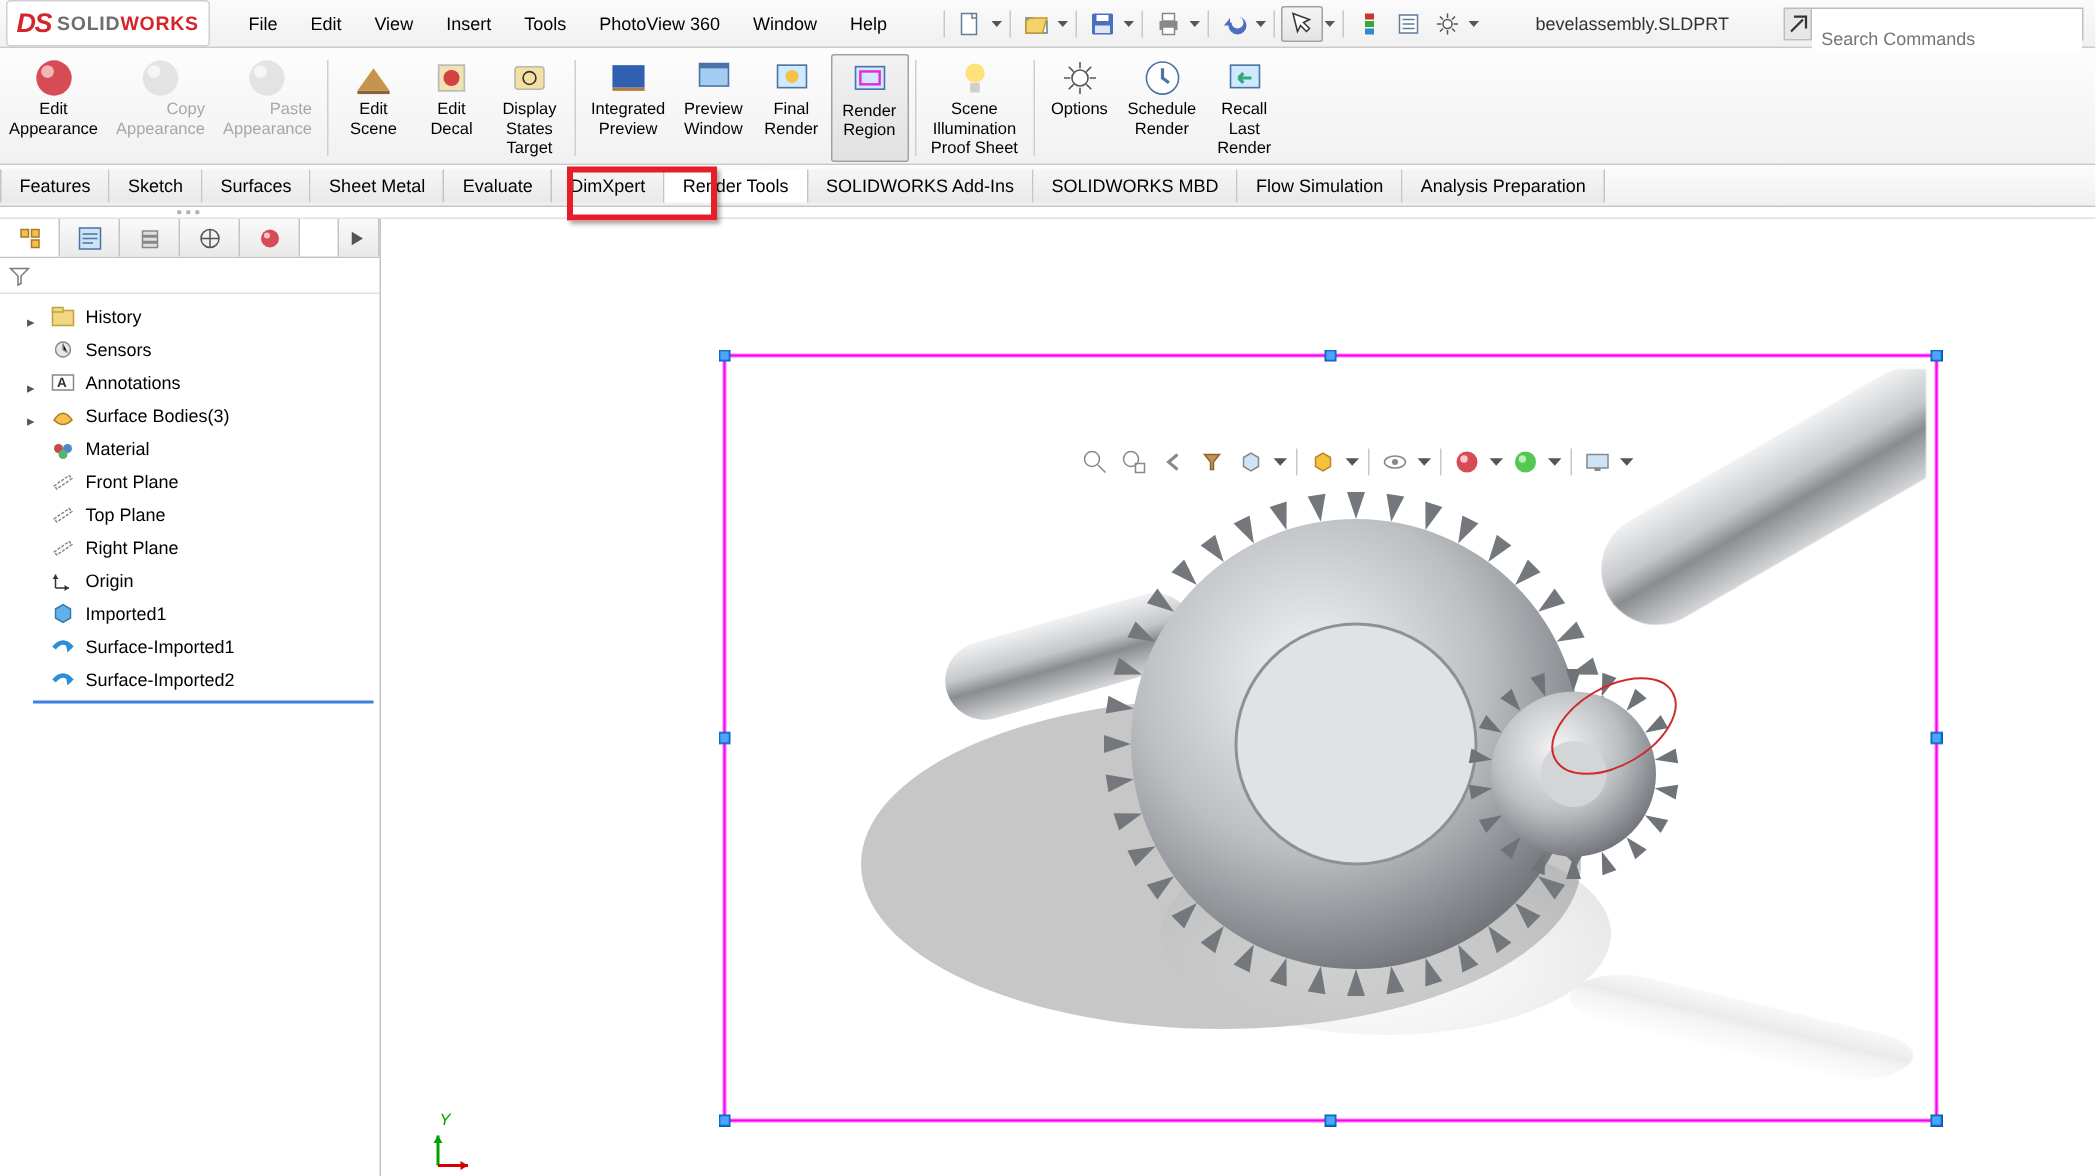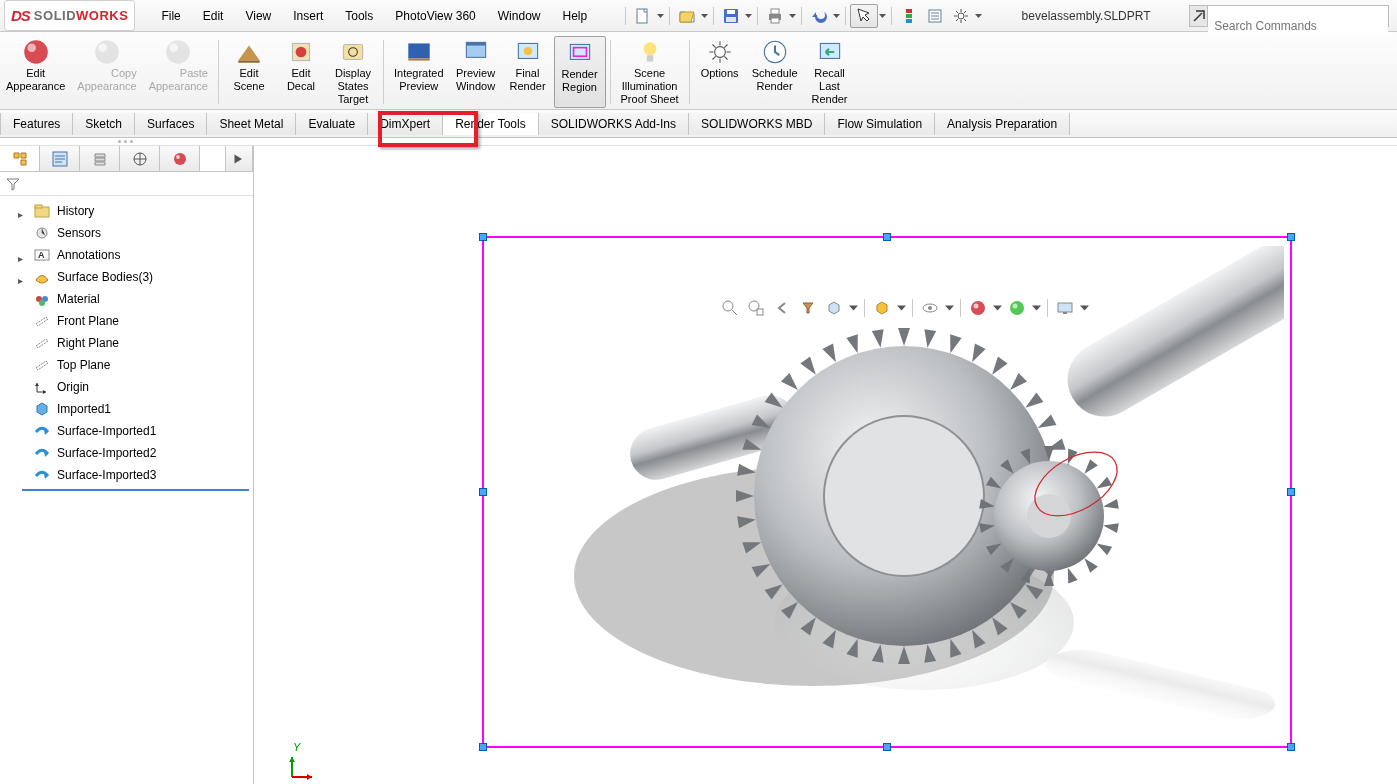--- a/index.html
+++ b/index.html
@@ -6,21 +6,21 @@
   body { font-family: "Segoe UI", Tahoma, Arial, sans-serif; font-size: 12px; color: #000; background: #fff; width: 1397px; overflow: hidden; }
 
   
   .top {
     display: flex; align-items: center; height: 32px;
     background: linear-gradient(#fbfbfb,#f0f0f0);
     border-bottom: 1px solid #c9c9c9;
     padding: 0 4px;
   }
   .logo { display:flex; align-items:center; height:100%; padding:0 6px; background:#fff; border:1px solid #d0d0d0; border-radius:3px; margin-right:8px; }
-  .logo .ds { font-weight:bold; font-style:italic; font-size:15px; color:#d7242b; margin-right:4px; letter-spacing:-1px;text-align:center;}
+  .logo .ds { font-weight:bold; font-style:italic; font-size:18px; color:#d7242b; margin-right:4px; letter-spacing:-1px;text-align:center;}
   .logo .solid { font-weight:bold; font-size:13px; letter-spacing:.5px; color:#726e6e;}
   .logo .works { font-weight:bold; font-size:13px; letter-spacing:.5px; color:#d7242b;}
 
   .menubar { display:flex; gap:2px; margin-left:8px; }
   .menubar span { padding:4px 10px; cursor:default; }
 
   .pin { font-size:16px; color:#0d60c8; margin:0 6px 0 10px; }
 
   .qat { display:flex; align-items:center; gap:0; margin-left:8px; }
   .qat .btn { display:flex; align-items:center; padding:2px 4px; }
@@ -513,30 +513,30 @@
             </span>
             <span>Front Plane</span>
           </li>
           <li>
             <span class="exp "></span>
             <span class="node-icon">
               <svg viewBox="0 0 18 18">
                 <path d="M3 12L13 5l2 2L5 14z" fill="none" stroke="#888" stroke-dasharray="2 1"></path>
               </svg>
             </span>
+            <span>Top Plane</span>
+          </li>
+          <li>
+            <span class="exp "></span>
+            <span class="node-icon">
+              <svg viewBox="0 0 18 18">
+                <path d="M3 12L13 5l2 2L5 14z" fill="none" stroke="#888" stroke-dasharray="2 1"></path>
+              </svg>
+            </span>
             <span>Right Plane</span>
-          </li>
-          <li>
-            <span class="exp "></span>
-            <span class="node-icon">
-              <svg viewBox="0 0 18 18">
-                <path d="M3 12L13 5l2 2L5 14z" fill="none" stroke="#888" stroke-dasharray="2 1"></path>
-              </svg>
-            </span>
-            <span>Top Plane</span>
           </li>
           <li>
             <span class="exp "></span>
             <span class="node-icon">
               <svg viewBox="0 0 18 18">
                 <path d="M4 14V5M4 14h9" stroke="#333"></path>
                 <path d="M4 5l-2 3h4zM13 14l-3-2v4z" fill="#333"></path>
               </svg>
             </span>
             <span>Origin</span>
@@ -562,30 +562,20 @@
           </li>
           <li>
             <span class="exp "></span>
             <span class="node-icon">
               <svg viewBox="0 0 18 18">
                 <path d="M3 10c4-5 8-5 12 0" fill="none" stroke="#2c8fd6" stroke-width="3"></path>
                 <path d="M15 10l-4-2 1 5z" fill="#2c8fd6"></path>
               </svg>
             </span>
             <span>Surface-Imported2</span>
-          </li>
-          <li>
-            <span class="exp "></span>
-            <span class="node-icon">
-              <svg viewBox="0 0 18 18">
-                <path d="M3 10c4-5 8-5 12 0" fill="none" stroke="#2c8fd6" stroke-width="3"></path>
-                <path d="M15 10l-4-2 1 5z" fill="#2c8fd6"></path>
-              </svg>
-            </span>
-            <span>Surface-Imported3</span>
           </li>
         </ul>
       <div class="blue-underline"></div>
     </div>
   </div>
 
   <div class="gfx">
 
     <div class="hud">
       <div class="b">

